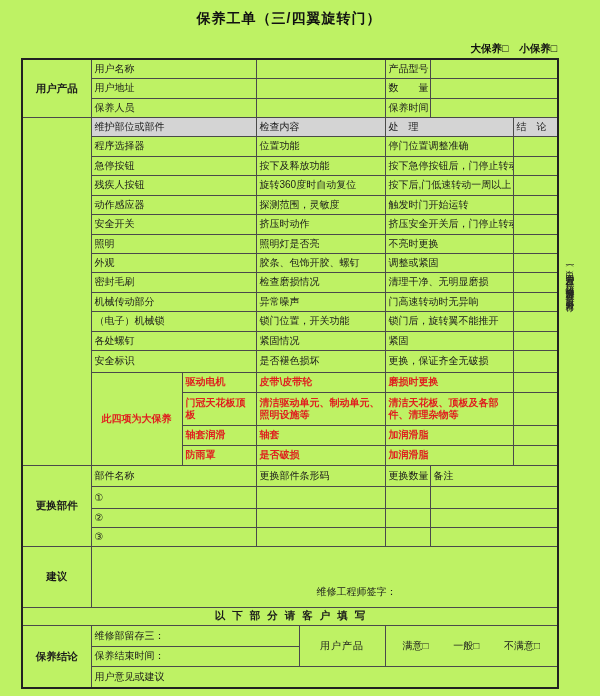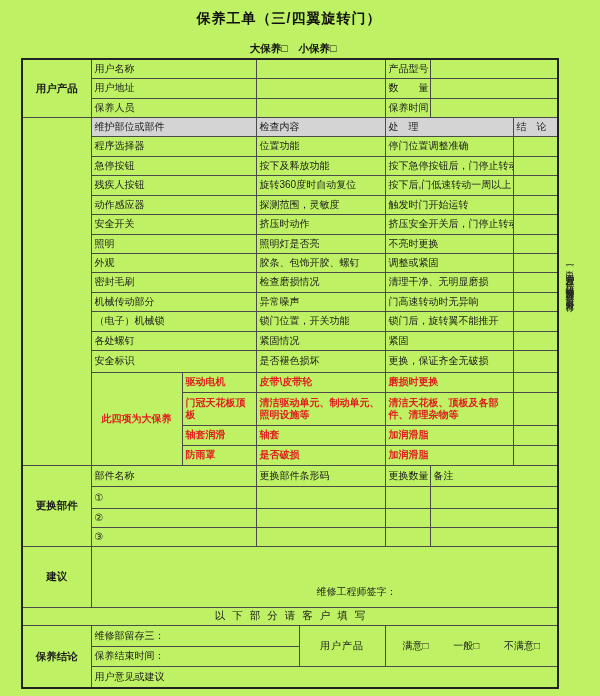--- a/index.html
+++ b/index.html
@@ -1,34 +1,34 @@
 <!DOCTYPE html>
 <html style="--red: #e01f1f; --hdr: #d4d4d4;"><head>
 <meta charset="utf-8">
 <style>
   html,body{margin:0;padding:0;background:#fff;}
   .page{position:relative;width:600px;height:696px;background:#bef264;overflow:hidden;
         font-family:"Liberation Sans","DejaVu Sans",sans-serif;color:#111;}
   .title{position:absolute;left:21px;top:10px;width:536px;text-align:center;
          font-size:14px;font-weight:bold;letter-spacing:1px;}
-  .typerow{position:absolute;left:21px;top:42px;width:536px;text-align:center;
+  .typerow{position:absolute;left:21px;top:42px;width:536px;text-align:right;
            font-size:10.5px;font-weight:bold;}
   .typerow span{margin-left:8px;}
   table.form{position:absolute;left:21px;top:58px;width:538px;border-collapse:collapse;
              table-layout:fixed;border:2px solid #222;}
   td{border:1px solid #4a4a4a;font-size:10px;padding:1px 3px;overflow:hidden;
      white-space:nowrap;vertical-align:middle;color:#1a1a1a;}
   td.wrap{white-space:normal;line-height:1.2;}
   td.sec{text-align:center;font-weight:bold;font-size:10.5px;white-space:normal;line-height:1.25;}
   td.hdr{background:var(--hdr,#d4d4d4);}
   td.red{color:var(--red,#e01f1f);font-weight:bold;}
   td.red.wrap{white-space:normal;}
   td.grouplab{text-align:center;}
   td.center{text-align:center;}
-  td.divider{text-align:center;font-weight:normal;font-size:10.5px;letter-spacing:7px;padding-left:10px;}
+  td.divider{text-align:center;font-weight:bold;font-size:10.5px;letter-spacing:7px;padding-left:10px;}
   td.suggest{position:relative;padding-left:33px;}
   .sig{position:absolute;left:225px;bottom:8px;font-size:10px;}
   .opts span{display:inline-block;margin:0 11px;}
   .sidenote{position:absolute;left:563px;top:260px;height:230px;writing-mode:vertical-rl;
             font-size:9px;letter-spacing:1.5px;color:#222;}
 </style>
 </head>
 <body>
 
 <div class="page">

